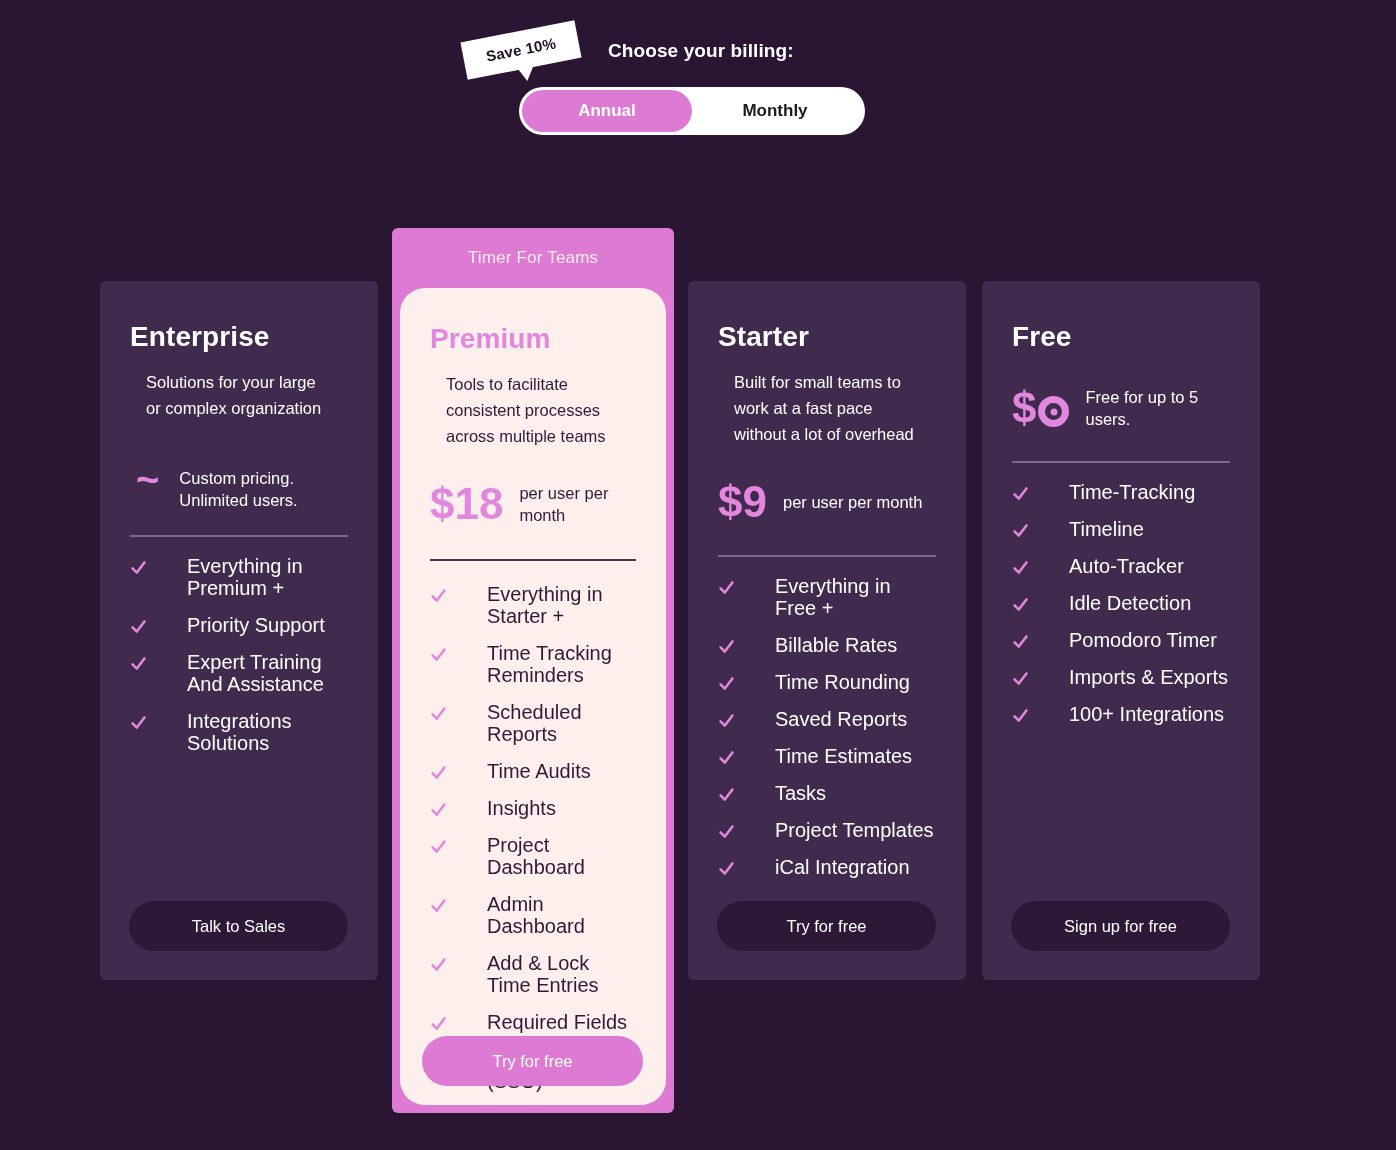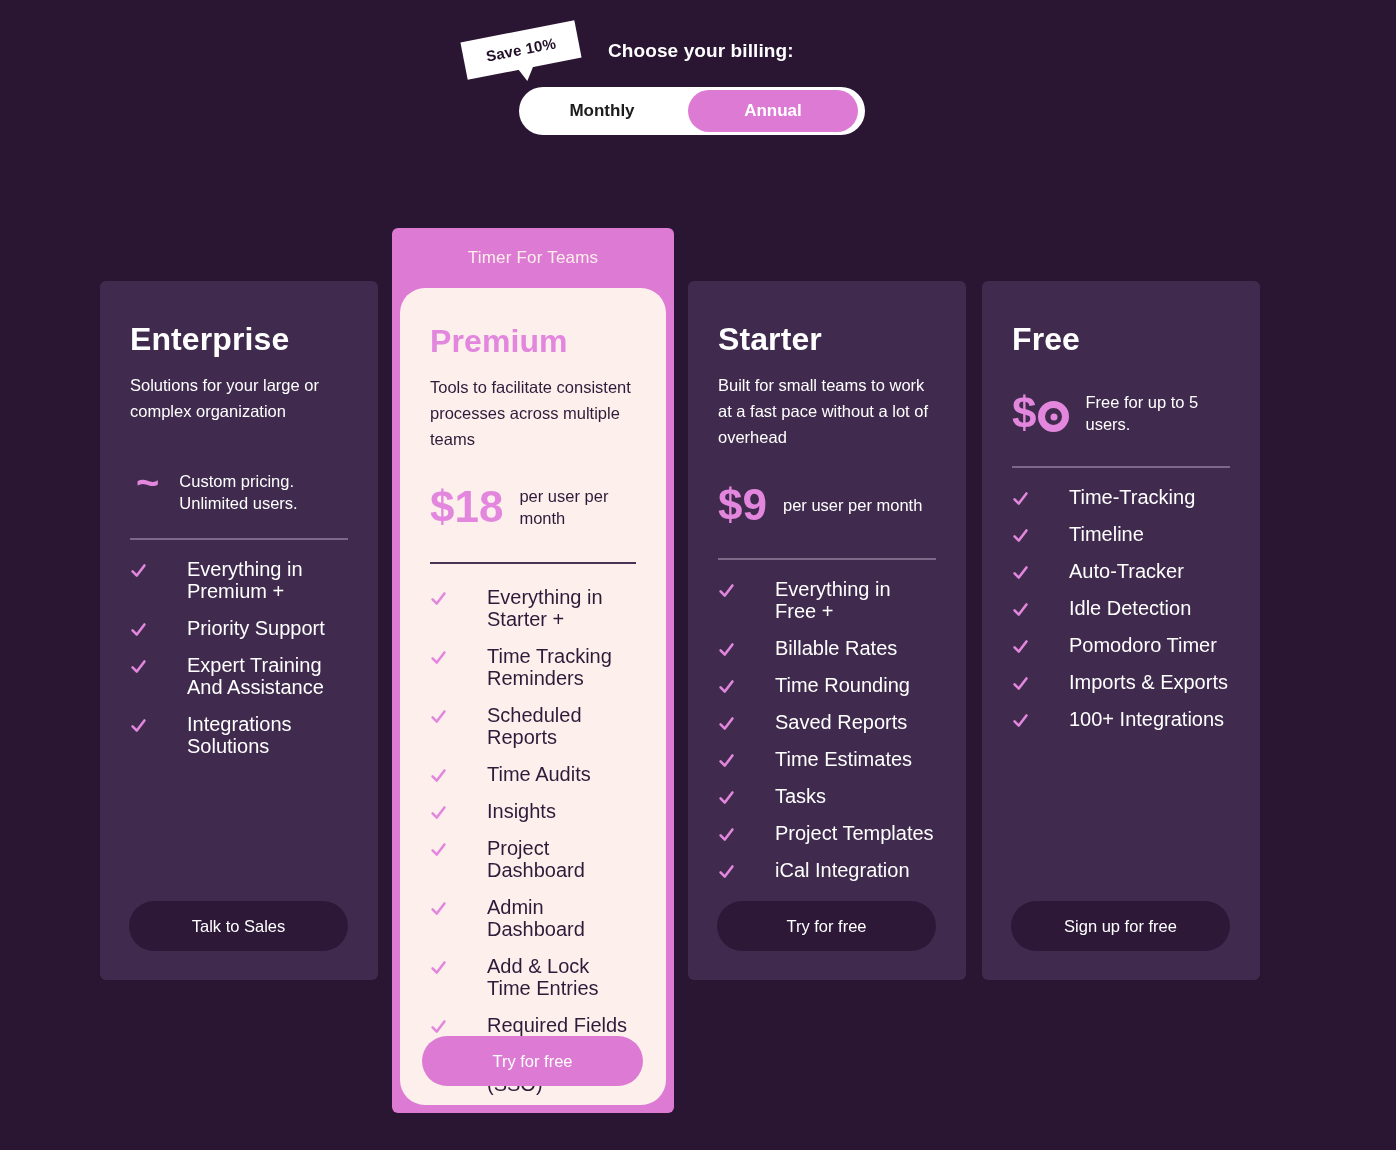--- a/index.html
+++ b/index.html
@@ -147,33 +147,33 @@
     top: 60px;
     width: 266px;
     height: 817px;
     background: #fdf0ec;
     padding: 35px 30px 0 30px;
     box-sizing: border-box;
     border-radius: 25px;
   }
 
   .card-title {
-    font-size: 32px;
+    font-size: 28px;
     font-weight: bold;
     color: #ffffff;
-    margin: 0 0 14px 0;
+    margin: 0 0 0 0;
     letter-spacing: 0.1px;
   }
   .card-title.pink { color: #e287dd; }
 
   .card-desc {
     font-size: 16.5px;
     line-height: 26px;
     color: #ffffff;
-    margin: 0;
+    margin: 16px;
   }
   .card-desc.dark-text { color: #2e1b3a; }
 
   
   .price-row {
     display: flex;
     align-items: center;
     margin-top: 26px;
     min-height: 58px;
   }
@@ -296,22 +296,22 @@
 
 <div class="billing-header">
   <div class="save-badge">
     <div class="save-badge-text">Save 10%</div>
   </div>
   <div class="save-badge-tail"></div>
 
   <div class="choose-label">Choose your billing:</div>
 
   <div class="toggle">
+    <div class="toggle-opt annual">Annual</div>
     <div class="toggle-opt monthly">Monthly</div>
-    <div class="toggle-opt annual">Annual</div>
   </div>
 </div>
 
 <div class="cards">
 
   <div class="card dark card-enterprise">
     <div class="card-title">Enterprise</div>
     <div class="card-desc">Solutions for your large or complex organization</div>
     <div class="price-row">
       <span class="tilde">~</span>

